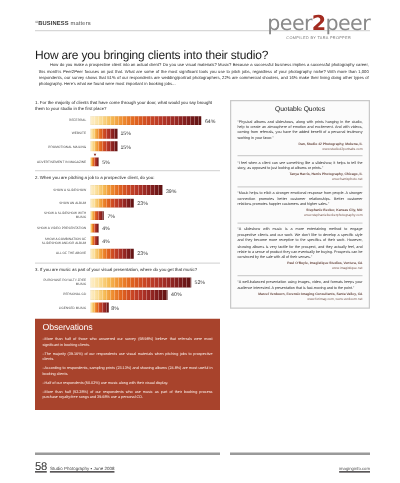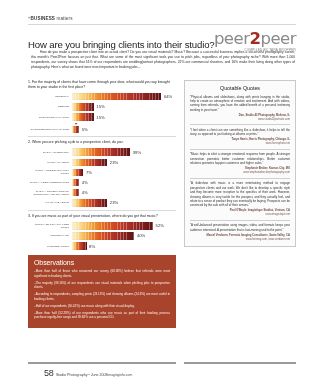--- a/index.html
+++ b/index.html
@@ -52,23 +52,22 @@
     left: 0;
     top: 10.5px;
     width: 268px;
     height: 1px;
     background: #d7d7d7;
   }
   .logo {
     position: absolute;
     right: 0;
     top: -2px;
-    text-align: right;
+    text-align: center;
     line-height: 1;
-    margin-top: 20px;
   }
   .logo-word {
     font-family: "DejaVu Sans", sans-serif;
     font-size: 16.5px;
     letter-spacing: -0.5px;
     color: #8a8a8a;
     white-space: nowrap;
   }
   .logo-word .two {
     color: #a32b20;
@@ -299,25 +298,27 @@
   .footer-rule-right {
     position: absolute;
     left: 184px;
     top: 362px;
     width: 112px;
     height: 1.6px;
     background: #9a9a9a;
   }
   .footer {
     position: absolute;
-    left: 44px;
+    left: 28px;
     top: 368px;
     width: 268px;
     display: flex;
     align-items: baseline;
+    justify-content: space-between;
+    text-decoration: underline;
   }
   .folio {
     display: flex;
     align-items: baseline;
   }
   .folio-num {
     font-size: 9px;
     color: #333333;
     letter-spacing: -0.3px;
   }

